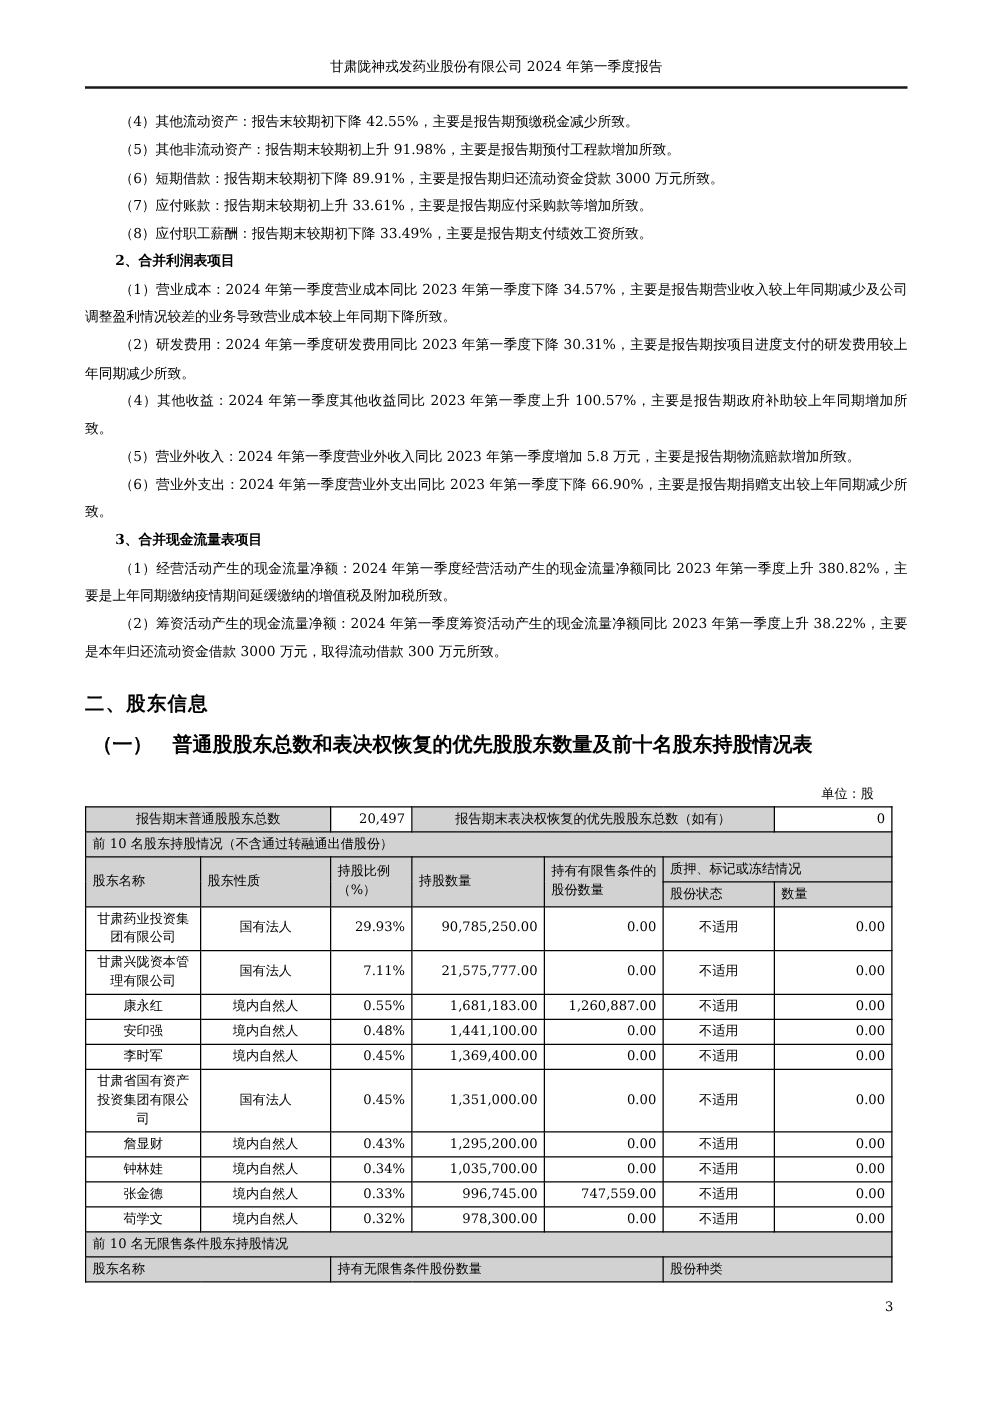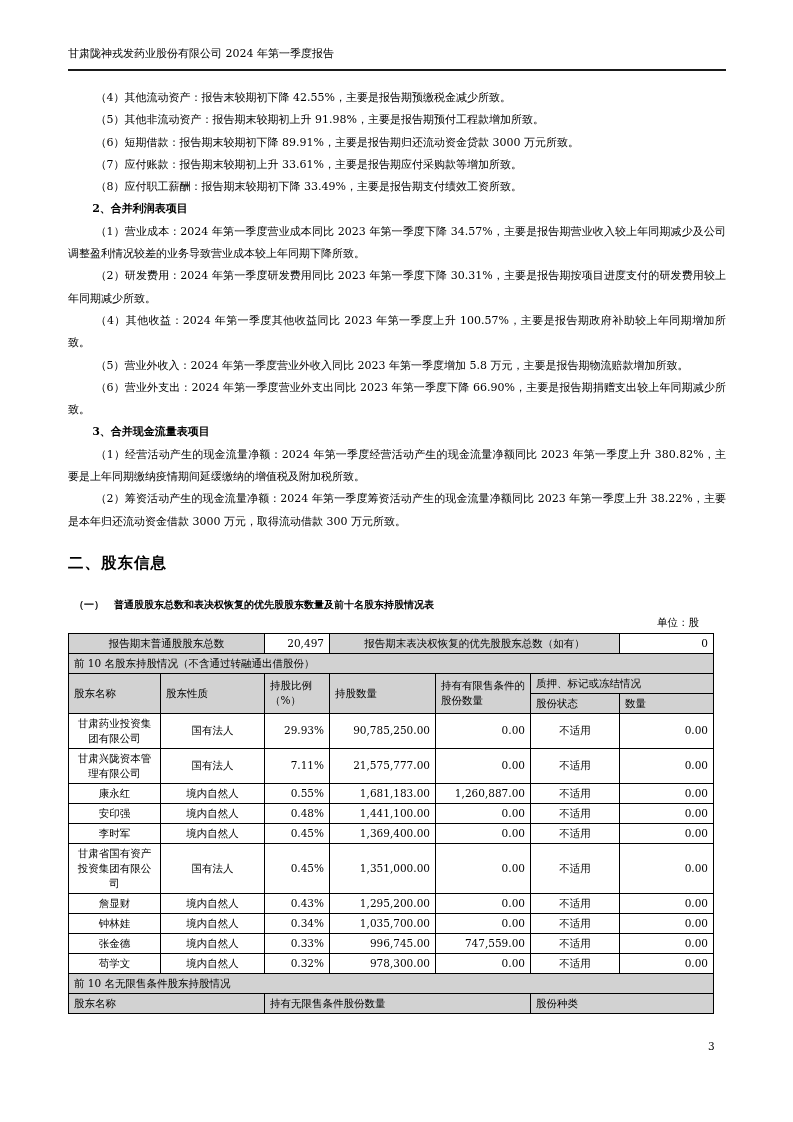--- a/index.html
+++ b/index.html
@@ -5,32 +5,32 @@
   * { margin:0; padding:0; box-sizing:border-box; }
   html,body { background:#ffffff; }
   body { font-family:"DejaVu Serif","Liberation Serif",serif; color:#000000; }
   .page {
     position:relative; width:793px; height:1122px; background:#ffffff;
     overflow:hidden; margin:0 auto;
   }
   .content { position:absolute; left:68px; top:46px; width:658px; }
 
   .doc-header {
-    text-align:left; font-size:11px; line-height:16px;
+    text-align:center; font-size:11px; line-height:16px;
     padding-bottom:7px; border-bottom:2px solid #1a1a1a;
   }
 
   .body-text { margin-top:16px; font-size:11px; line-height:22.3px; text-align:justify; }
   .para { text-indent:2.5em; }
   .para-bold { text-indent:2.2em; font-weight:bold; }
 
   .sec-title { margin-top:20px; font-size:15.5px; font-weight:bold; letter-spacing:1px; }
-  .sub-title { margin:24px 0 0 6px; font-size:10px; font-weight:bold;font-family:Liberation Serif, serif; }
-
-  .unit-label { margin-top:4px; width:645px; text-align:right; padding-right:14px; font-size:10.5px; }
+  .sub-title { margin:12px 0 0 6px; font-size:16px; font-weight:bold;font-family:Liberation Serif, serif; }
+
+  .unit-label { margin-top:21px; width:645px; text-align:right; padding-right:14px; font-size:10.5px; }
 
   table.sh-table {
     margin-top:3px; width:645px; border-collapse:collapse; table-layout:fixed;
     font-size:10.5px; border:1.5px solid #000;
   }
   .sh-table td {
     border:1px solid #000; padding:2px 5px; line-height:15px;
     vertical-align:middle; word-break:break-all;
   }
   .gray { background:#d2d2d2; }

